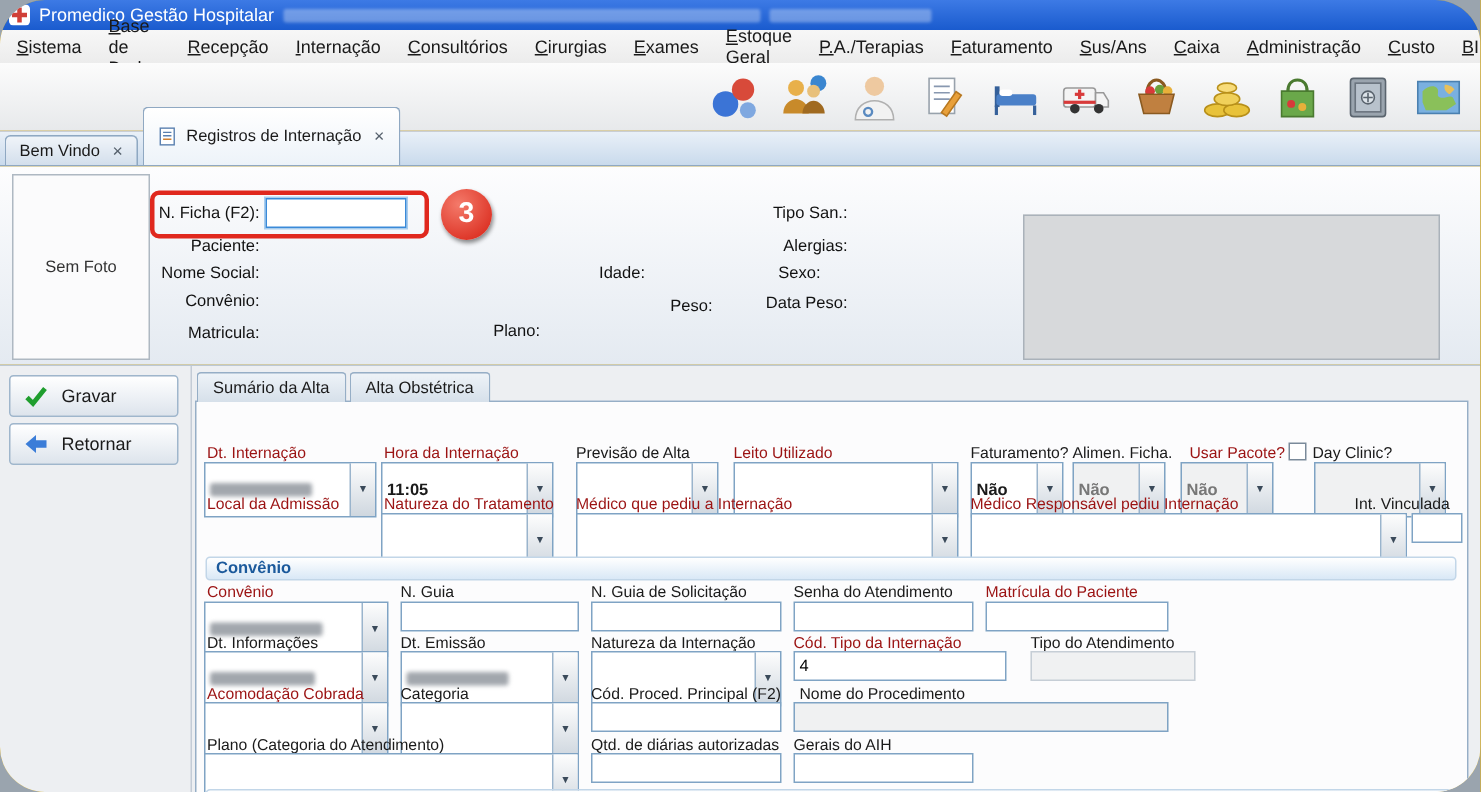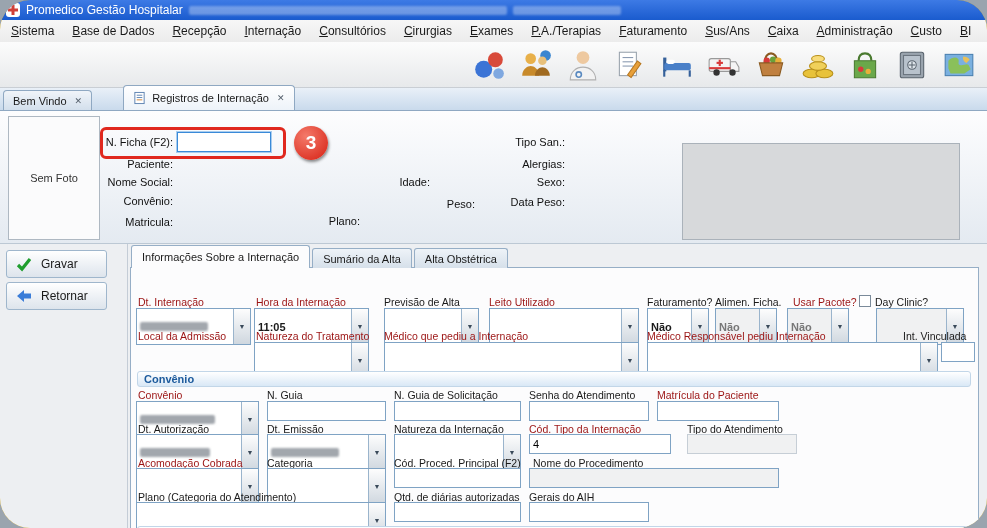--- a/index.html
+++ b/index.html
@@ -24,21 +24,21 @@
     display:flex; align-items:center; justify-content:flex-end; gap:7px; padding-right:8px; }
   .tool-icon { width:40px; height:40px; display:flex; align-items:center; justify-content:center; }
 
   
   .tabstrip { position:absolute; left:0; top:88px; width:987px; height:23px;
     background:linear-gradient(#e9f0f8,#c9daec); border-bottom:1px solid #8fa8c2;
     display:flex; align-items:flex-end; padding-left:3px; }
   .dtab { height:20px; display:flex; align-items:center; gap:6px; padding:0 9px;
     border:1px solid #8fa8c2; border-bottom:none; border-radius:4px 4px 0 0;
     background:linear-gradient(#f0f4f9,#d3dfec); margin-right:3px; font-size:11px; }
-  .dtab.active { height:25px; background:linear-gradient(#ffffff,#edf3f9); position:relative; z-index:2;margin-left:28px; }
+  .dtab.active { height:39px; background:linear-gradient(#ffffff,#edf3f9); position:relative; z-index:2; }
   .dtab .close { font-size:9px; color:#55606c; padding-left:2px; }
 
   
   .patient-panel { position:absolute; left:0; top:111px; width:987px; height:133px;
     background:linear-gradient(#fdfdfe,#e4eaf1); border-bottom:1px solid #bcc8d4; }
   .photo-box { position:absolute; left:8px; top:5px; width:92px; height:124px;
     background:#fbfbfc; border:1px solid #aeb8c2; display:flex; align-items:center; justify-content:center;
     color:#333; font-size:11px; }
   .plabel { position:absolute; font-size:11px; color:#111; text-align:right; white-space:nowrap; }
   .memo { position:absolute; left:682px; top:32px; width:278px; height:97px;
@@ -58,21 +58,21 @@
   .combo .cv { flex:1; padding:0 3px; display:flex; align-items:center; overflow:hidden; white-space:nowrap; }
   .combo .cb { width:17px; border-left:1px solid #9ab4cc; background:linear-gradient(#fdfdfd,#cfd7df);
     display:flex; align-items:center; justify-content:center; color:#3a4a5a; }
   .combo .cb::after { content:"▼"; font-size:7px; }
   .combo.dis { background:#f0f1f2; } .combo.dis .cv { color:#777; }
   .redact { display:inline-block; height:9px; background:#a2a7ad; border-radius:2px; filter:blur(1.3px); }
 
   
   .sidebar { position:absolute; left:0; top:244px; width:128px; height:284px;
     background:#edeff2; border-right:1px solid #c4ccd6; }
-  .side-btn { position:absolute; left:6px; width:101px; height:28px; border:1px solid #9fb6cc; border-radius:3px;
+  .side-btn { position:absolute; left:6px; width:113px; height:28px; border:1px solid #9fb6cc; border-radius:3px;
     background:linear-gradient(#ffffff,#dde4ec); display:flex; align-items:center; gap:9px; padding-left:9px;
     font-size:12px; cursor:default; }
 
   
   .form-area { position:absolute; left:128px; top:244px; width:859px; height:284px; background:#edeff2; }
   .ftabs { position:absolute; left:3px; top:1px; height:23px; display:flex; align-items:flex-end; z-index:3; }
   .ftab { height:20px; display:flex; align-items:center; padding:0 10px; margin-right:2px;
     border:1px solid #96aec6; border-bottom:none; border-radius:3px 3px 0 0;
     background:linear-gradient(#eef3f8,#d6e0ea); font-size:11px; white-space:nowrap; }
   .ftab.active { height:23px; background:#fcfcfd; z-index:4; }
@@ -102,20 +102,21 @@
   </div>
 
   <div class="menubar">
     <span class="menu-item">Sistema</span>
     <span class="menu-item">Base de Dados</span>
     <span class="menu-item">Recepção</span>
     <span class="menu-item">Internação</span>
     <span class="menu-item">Consultórios</span>
     <span class="menu-item">Cirurgias</span>
     <span class="menu-item">Exames</span>
+    <span class="menu-item">Estoque Geral</span>
     <span class="menu-item">P.A./Terapias</span>
     <span class="menu-item">Faturamento</span>
     <span class="menu-item">Sus/Ans</span>
     <span class="menu-item">Caixa</span>
     <span class="menu-item">Administração</span>
     <span class="menu-item">Custo</span>
     <span class="menu-item">BI</span>
   </div>
 
   <div class="toolbar">
@@ -239,21 +240,21 @@
     <span class="plabel" style="left:95px; top:25px; width:78px">N. Ficha (F2):</span>
     <input class="tin focus" style="left: 177px; top: 21px; width: 94px;" value="">
     <div class="callout-rect"></div>
     <div class="callout-circle">3</div>
 
     <span class="plabel" style="left:465px; top:25px; width:100px">Tipo San.:</span>
     <span class="plabel" style="left:93px; top:47px; width:80px">Paciente:</span>
     <span class="plabel" style="left:465px; top:47px; width:100px">Alergias:</span>
     <span class="plabel" style="left:93px; top:65px; width:80px">Nome Social:</span>
     <span class="plabel" style="left:380px; top:65px; width:50px">Idade:</span>
-    <span class="plabel" style="left:515px; top:65px; width:50px">Sexo:</span>
+    <span class="plabel" style="left:497px; top:65px; width:50px">Sexo:</span>
     <span class="plabel" style="left:93px; top:84px; width:80px">Convênio:</span>
     <span class="plabel" style="left:425px; top:87px; width:50px">Peso:</span>
     <span class="plabel" style="left:495px; top:85px; width:70px">Data Peso:</span>
     <span class="plabel" style="left:93px; top:105px; width:80px">Matricula:</span>
     <span class="plabel" style="left:310px; top:104px; width:50px">Plano:</span>
 
     <div class="memo"></div>
   </div>
 
   <div class="sidebar">
@@ -266,21 +267,20 @@
     <div class="side-btn" style="top:38px">
       <svg width="16" height="16" viewBox="0 0 16 16">
           <path d="M8 2 L1 8 L8 14 L8 10.5 L15 10.5 L15 5.5 L8 5.5 Z" fill="#3b7dd8"></path>
         </svg>
       <span>Retornar</span>
     </div>
   </div>
 
   <div class="form-area">
     <div class="ftabs">
-      <div class="ftab active">Informações Sobre a Internação</div>
       <div class="ftab">Sumário da Alta</div>
       <div class="ftab">Alta Obstétrica</div>
     </div>
 
     <div class="form-panel">
 
 
       <span class="lbl req" style="left:7px; top:28px">Dt. Internação</span>
       <span class="lbl req" style="left:125px; top:28px">Hora da Internação</span>
       <span class="lbl" style="left:253px; top:28px">Previsão de Alta</span>
@@ -358,21 +358,21 @@
         <span class="cv">
             <span class="redact" style="width:75px"></span>
           </span>
           <span class="cb"></span>
       </div>
       <input class="tin" style="left: 136px; top: 133px; width: 119px;">
       <input class="tin" style="left: 263px; top: 133px; width: 127px;">
       <input class="tin" style="left: 398px; top: 133px; width: 120px;">
       <input class="tin" style="left: 526px; top: 133px; width: 122px;">
 
-      <span class="lbl" style="left:7px; top:155px">Dt. Autorização</span>
+      <span class="lbl" style="left:7px; top:155px">Dt. Informações</span>
       <span class="lbl" style="left:136px; top:155px">Dt. Emissão</span>
       <span class="lbl" style="left:263px; top:155px">Natureza da Internação</span>
       <span class="lbl req" style="left:398px; top:155px">Cód. Tipo da Internação</span>
       <span class="lbl" style="left:556px; top:155px">Tipo do Atendimento</span>
 
       <div class="combo" style="left:5px; top:166px; width:123px">
         <span class="cv">
             <span class="redact" style="width:70px"></span>
           </span>
           <span class="cb"></span>

